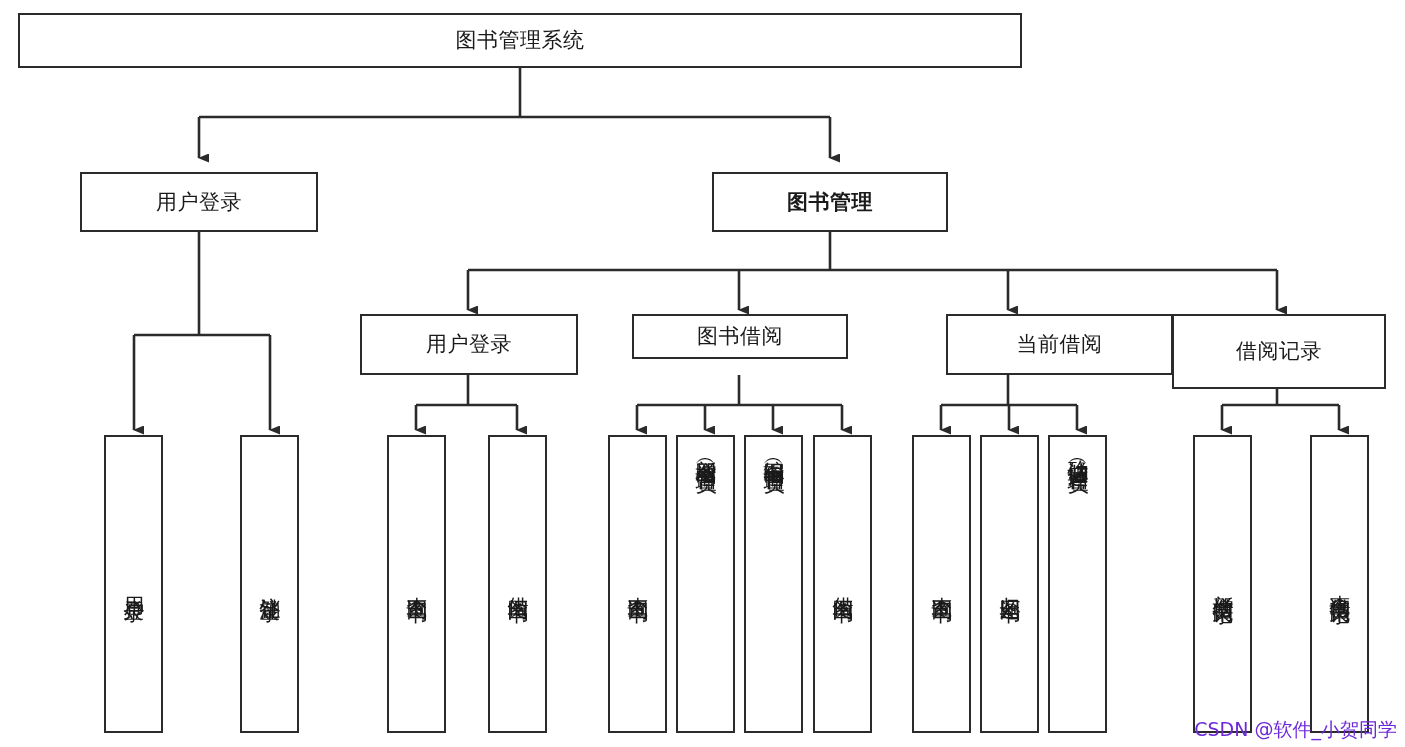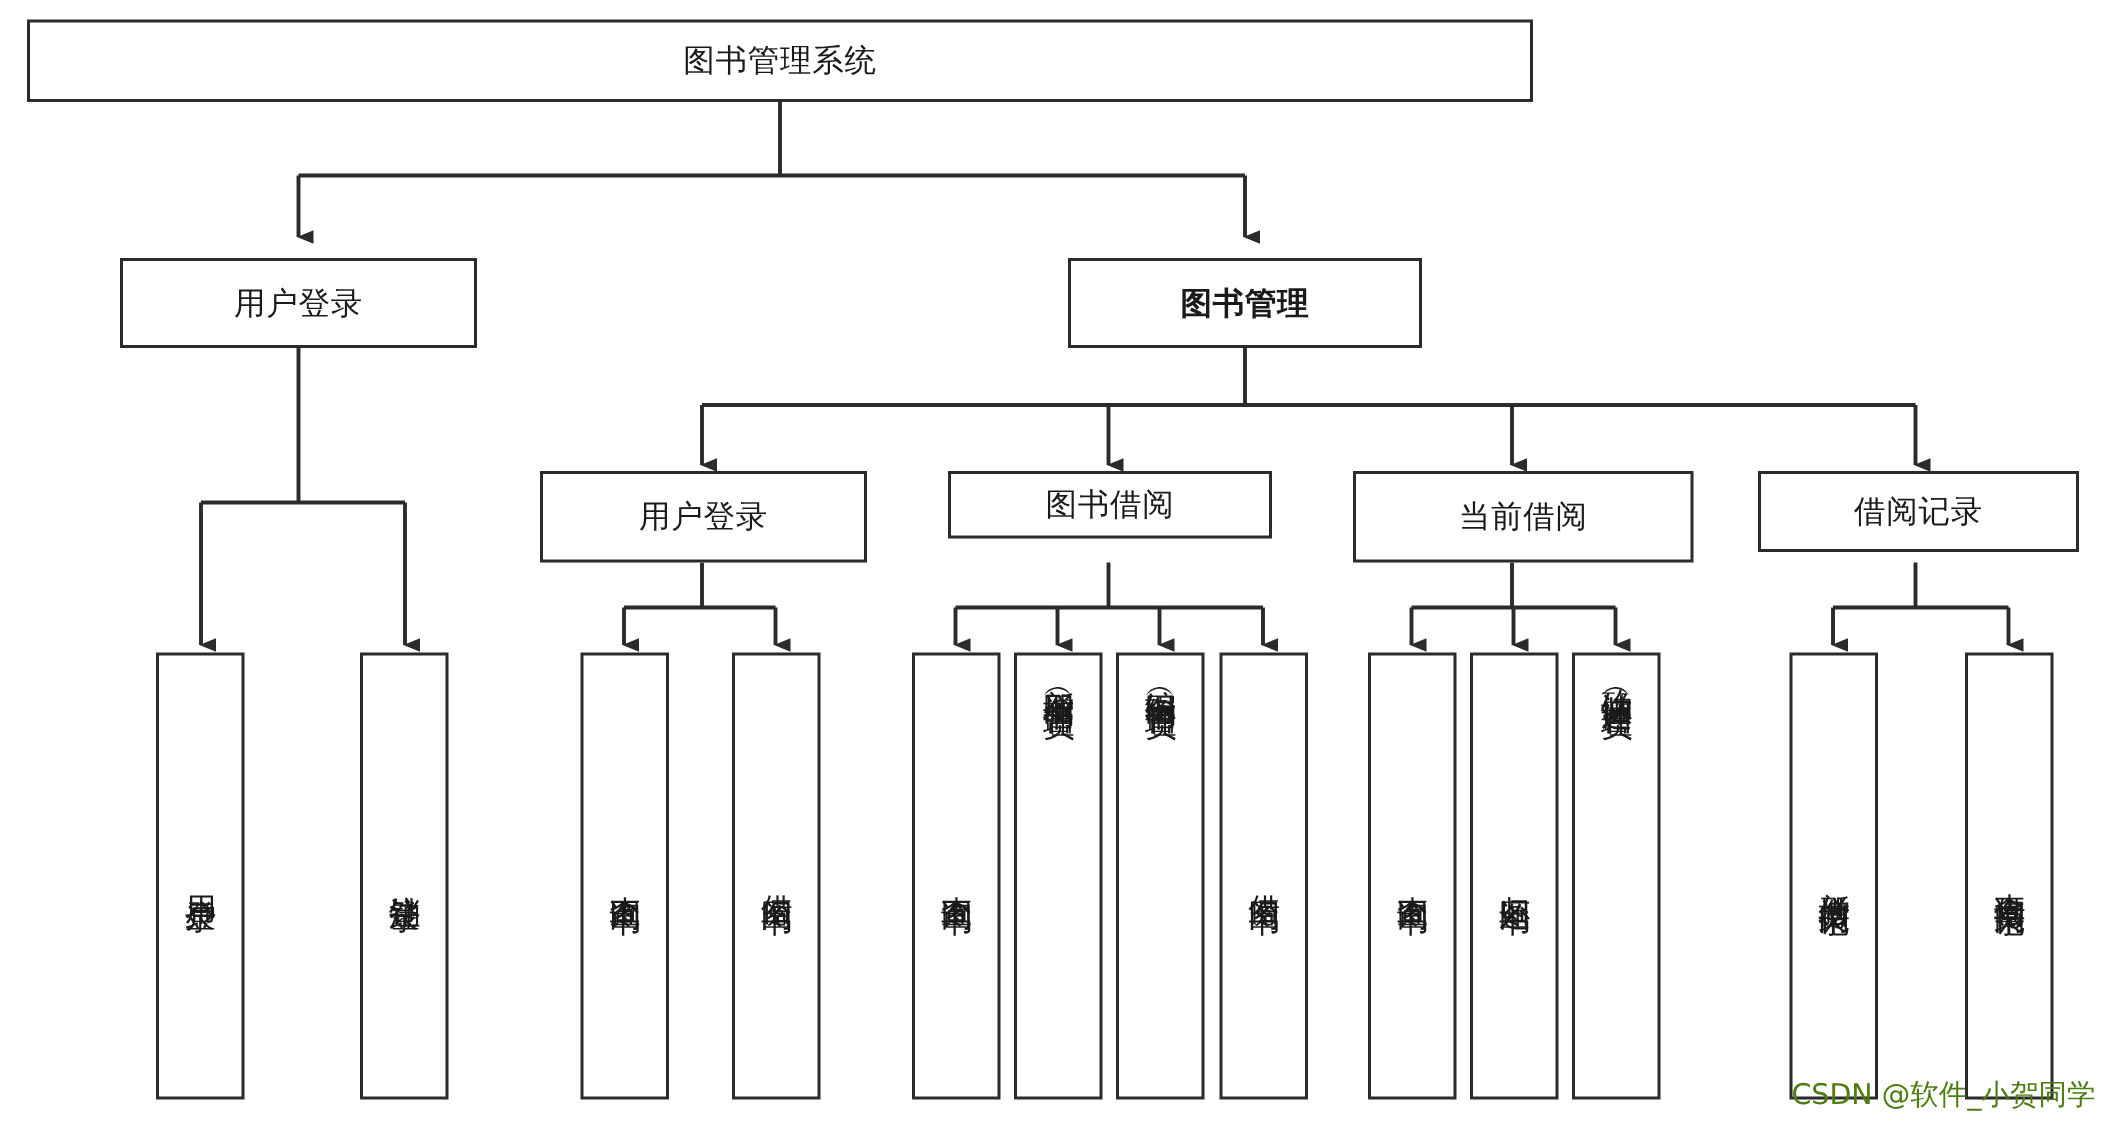--- a/index.html
+++ b/index.html
@@ -64,21 +64,21 @@
   }
   .node.leaf.center-v {
     align-items: center;
     padding-top: 0;
   }
   #watermark {
     position: absolute;
     right: 8px;
     bottom: 4px;
     font-size: 19px;
-    color: #4d7c0f;
+    color: #6d28d9;
     white-space: nowrap;
     z-index: 3;
     font-family: "DejaVu Sans", "Liberation Sans", sans-serif;
   }
 </style>
 </head>
 <body>
 
 <div id="diagram-root">
 
@@ -146,25 +146,25 @@
   </div>
 
   <div class="node" style="left:360px; top:314px; width:218px; height:61px;">
     <span class="node-label">用户登录</span>
   </div>
 
   <div class="node" style="left:632px; top:314px; width:216px; height:45px;">
     <span class="node-label">图书借阅</span>
   </div>
 
-  <div class="node" style="left:902px; top:314px; width:227px; height:61px;">
+  <div class="node" style="left:946px; top:314px; width:227px; height:61px;">
     <span class="node-label">当前借阅</span>
   </div>
 
-  <div class="node" style="left:1172px; top:314px; width:214px; height:54px;">
+  <div class="node" style="left:1172px; top:314px; width:214px; height:75px;">
     <span class="node-label">借阅记录</span>
   </div>
 
   <div class="node leaf center-v" style="left:104px; top:435px; width:59px; height:298px;">
     <span class="node-label">用户登录</span>
   </div>
   <div class="node leaf center-v" style="left:240px; top:435px; width:59px; height:298px;">
     <span class="node-label">注销登录</span>
   </div>
 

